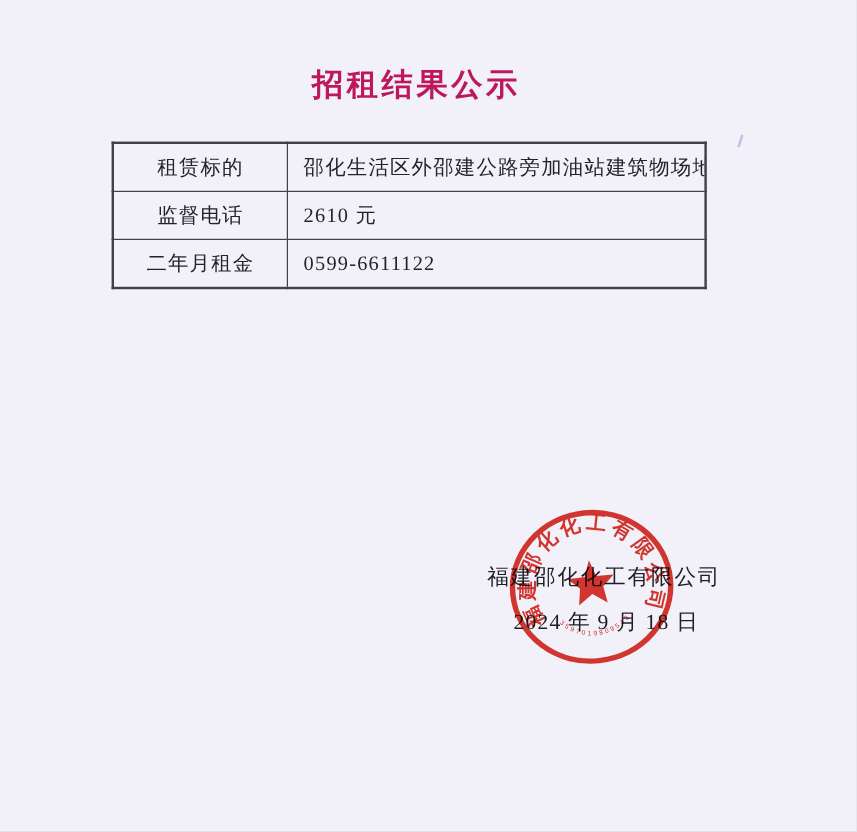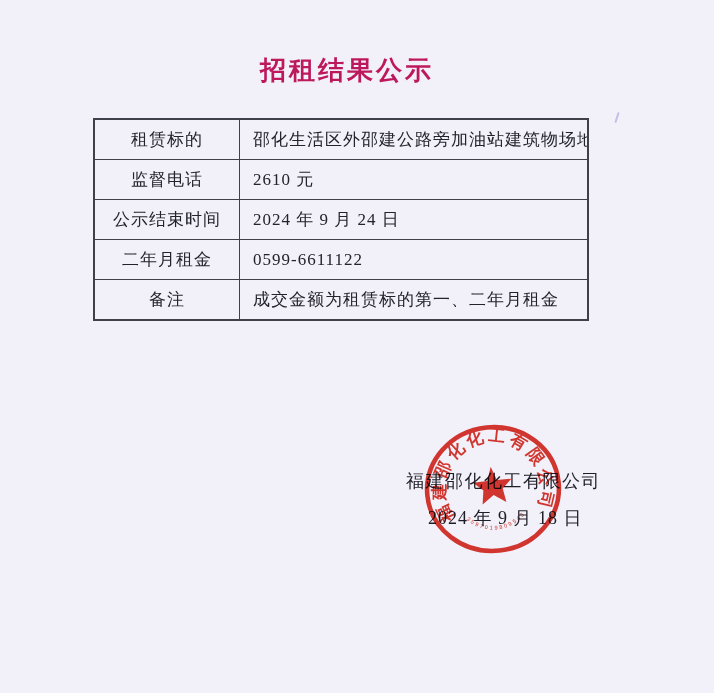--- a/index.html
+++ b/index.html
@@ -106,30 +106,22 @@
     <tbody>
       <tr>
         <td class="label-cell">租赁标的</td>
         <td class="value-cell">邵化生活区外邵建公路旁加油站建筑物场地</td>
       </tr>
       <tr>
         <td class="label-cell">监督电话</td>
         <td class="value-cell">2610 元</td>
       </tr>
       <tr>
-        <td class="label-cell">公示结束时间</td>
-        <td class="value-cell">2024 年 9 月 24 日</td>
-      </tr>
-      <tr>
         <td class="label-cell">二年月租金</td>
         <td class="value-cell">0599-6611122</td>
-      </tr>
-      <tr>
-        <td class="label-cell">备注</td>
-        <td class="value-cell">成交金额为租赁标的第一、二年月租金</td>
       </tr>
     </tbody>
   </table>
 
   <div class="sig-company">福建邵化化工有限公司</div>
   <div class="sig-date">2024 年 9 月 18 日</div>
 
   <svg class="seal" viewBox="0 0 140 130" xmlns="http://www.w3.org/2000/svg">
     <ellipse cx="70" cy="65" rx="65" ry="61" fill="none" stroke="#d9281e" stroke-width="4.5"></ellipse>
     <polygon fill="#d9281e" points="70,43 74.7,56.5 89.0,56.8 79.6,65.5 81.8,79.2 70,71 58.2,79.2 60.4,65.5 51.0,56.8 65.3,56.5"></polygon>

